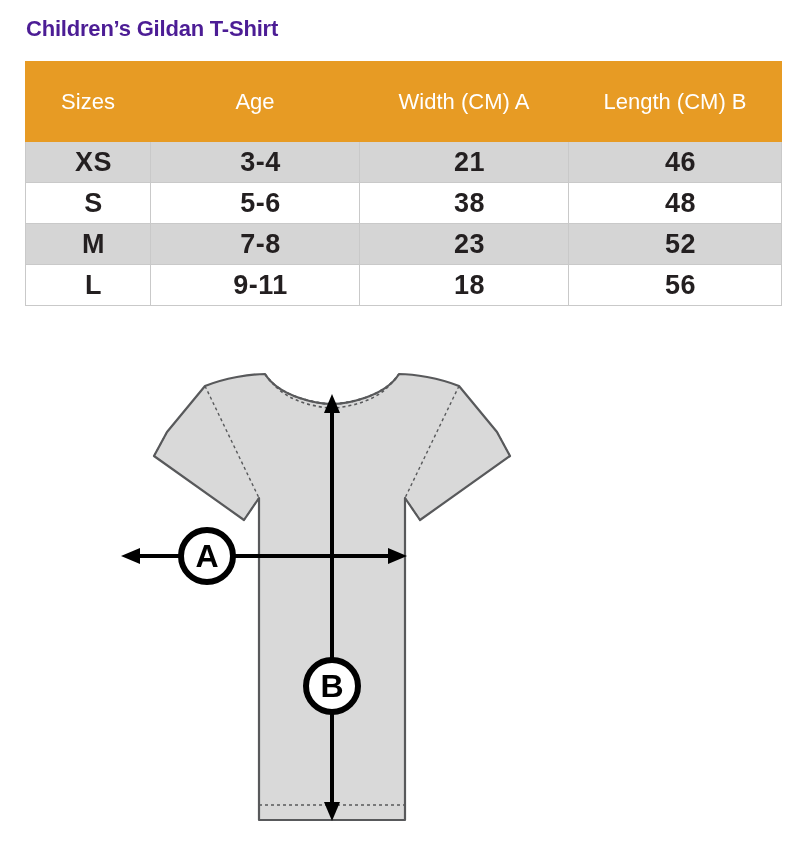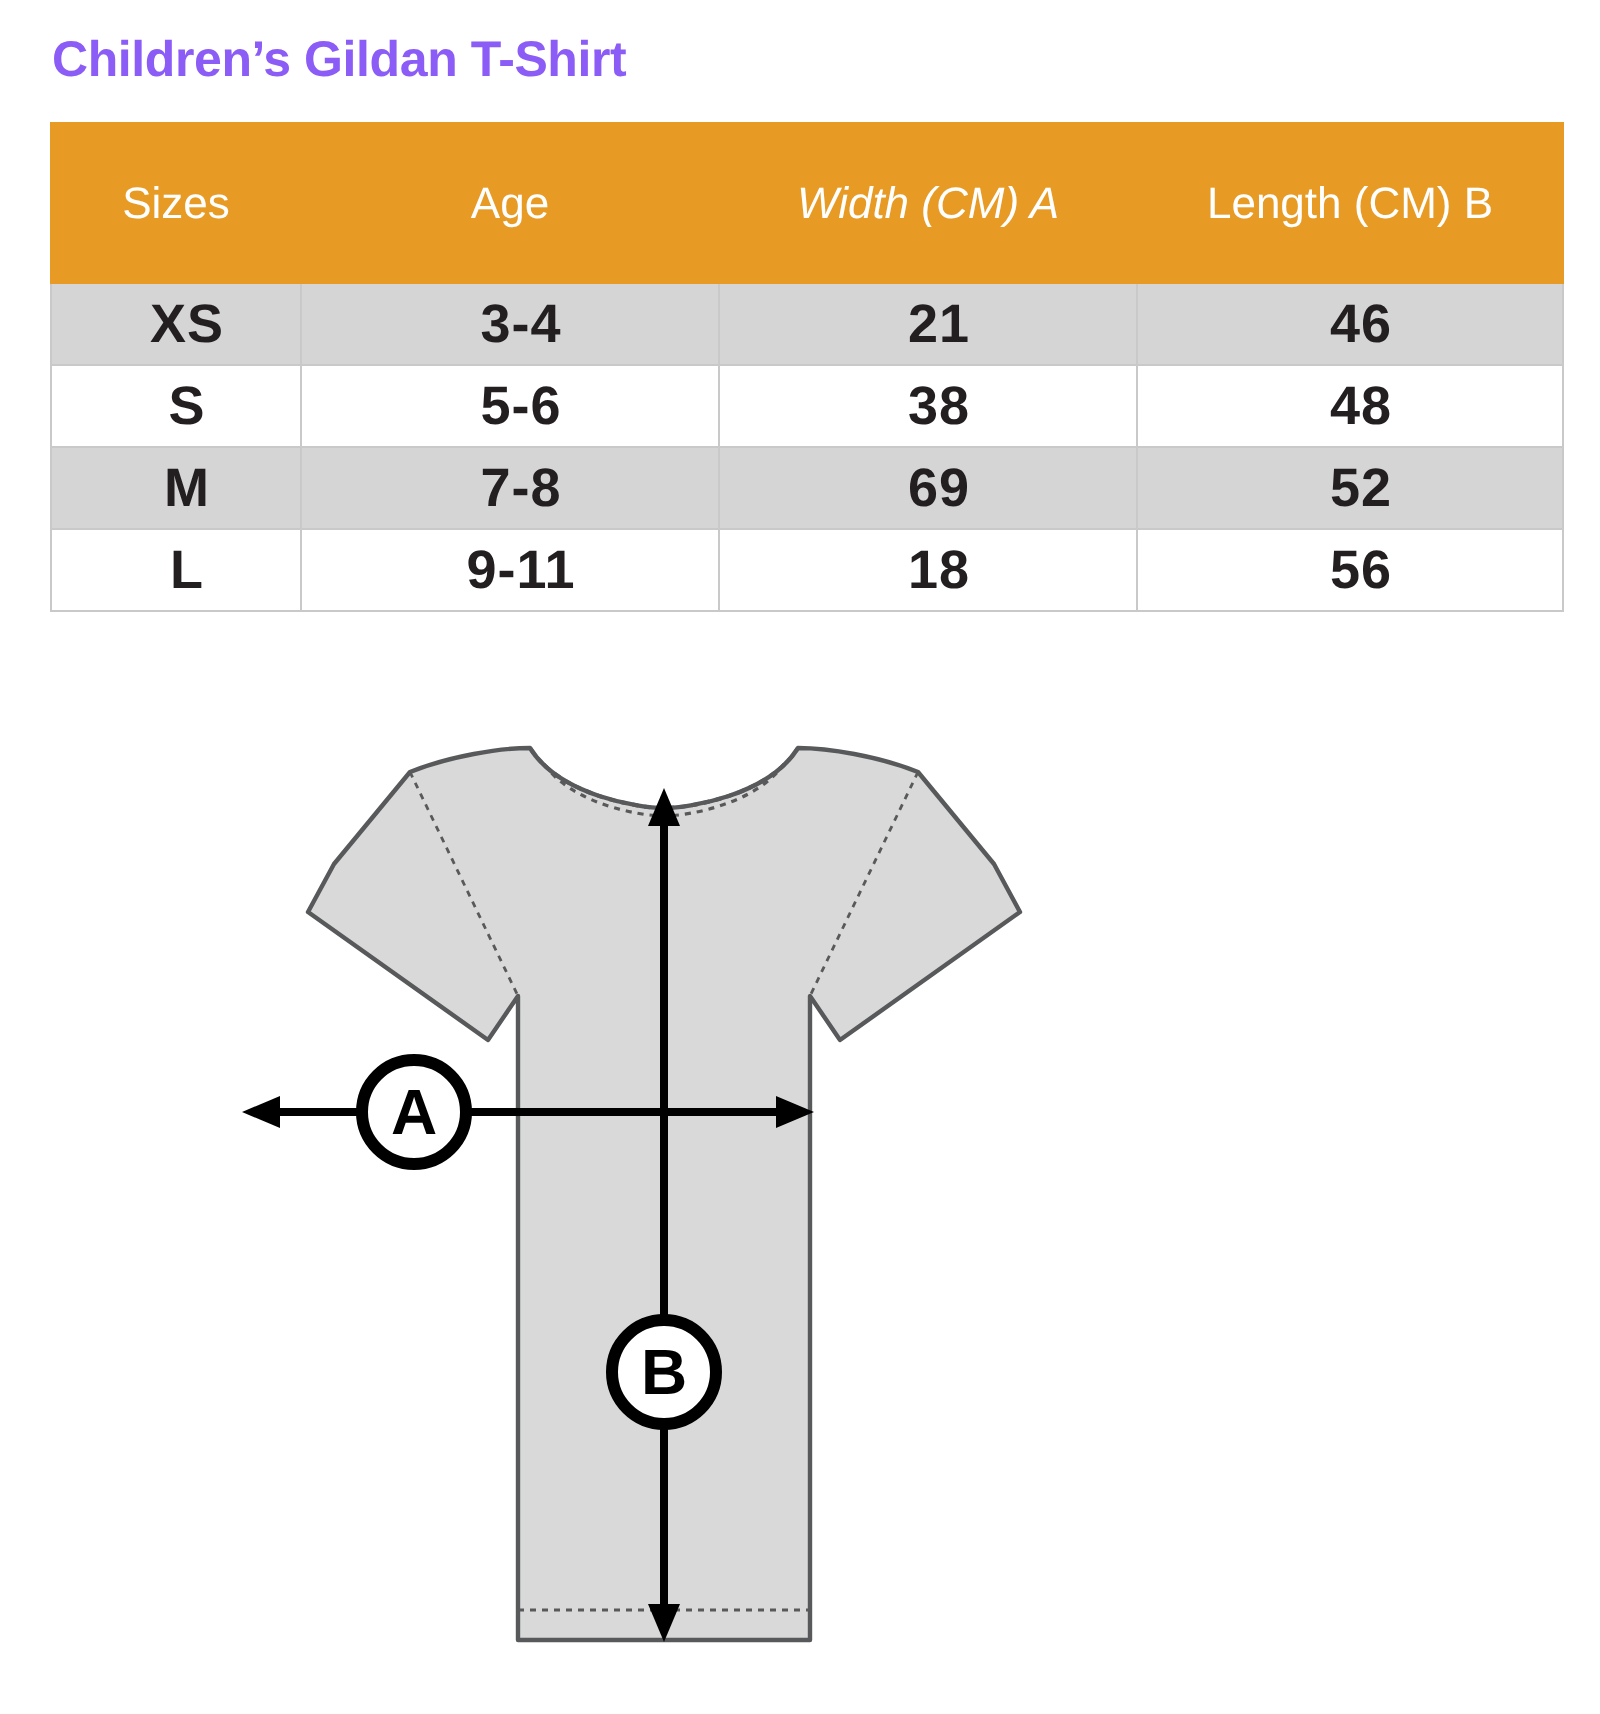--- a/index.html
+++ b/index.html
@@ -16,24 +16,24 @@
   }
   .page {
     position: relative;
     width: 800px;
     height: 857px;
   }
   .title {
     position: absolute;
     left: 26px;
     top: 16px;
-    font-size: 25px;
+    font-size: 22px;
     font-weight: bold;
     letter-spacing: -0.2px;
-    color: #8b5cf6;
+    color: #4c1d95;
     white-space: nowrap;
   }
   table.size-chart {
     position: absolute;
     left: 25px;
     top: 61px;
     width: 752px;
     border-collapse: collapse;
     table-layout: fixed;
   }
@@ -60,21 +60,21 @@
     padding-left: 11px;
   }
   table.size-chart tbody tr.odd td {
     background: #d5d5d5;
   }
   table.size-chart tbody tr.even td {
     background: #ffffff;
   }
   .col-size { width: 124px; }
   .col-age { width: 208px; }
-  .col-width { width: 208px; font-style: italic; }
+  .col-width { width: 208px; }
   .col-length { width: 212px; }
 
   .diagram {
     position: absolute;
     left: 0;
     top: 368px;
     width: 800px;
     height: 489px;
   }
   .diagram svg {
@@ -106,21 +106,21 @@
       </tr>
       <tr class="even">
         <td>S</td>
         <td>5-6</td>
         <td>38</td>
         <td>48</td>
       </tr>
       <tr class="odd">
         <td>M</td>
         <td>7-8</td>
-        <td>69</td>
+        <td>23</td>
         <td>52</td>
       </tr>
       <tr class="even">
         <td>L</td>
         <td>9-11</td>
         <td>18</td>
         <td>56</td>
       </tr>
     </tbody>
   </table>

